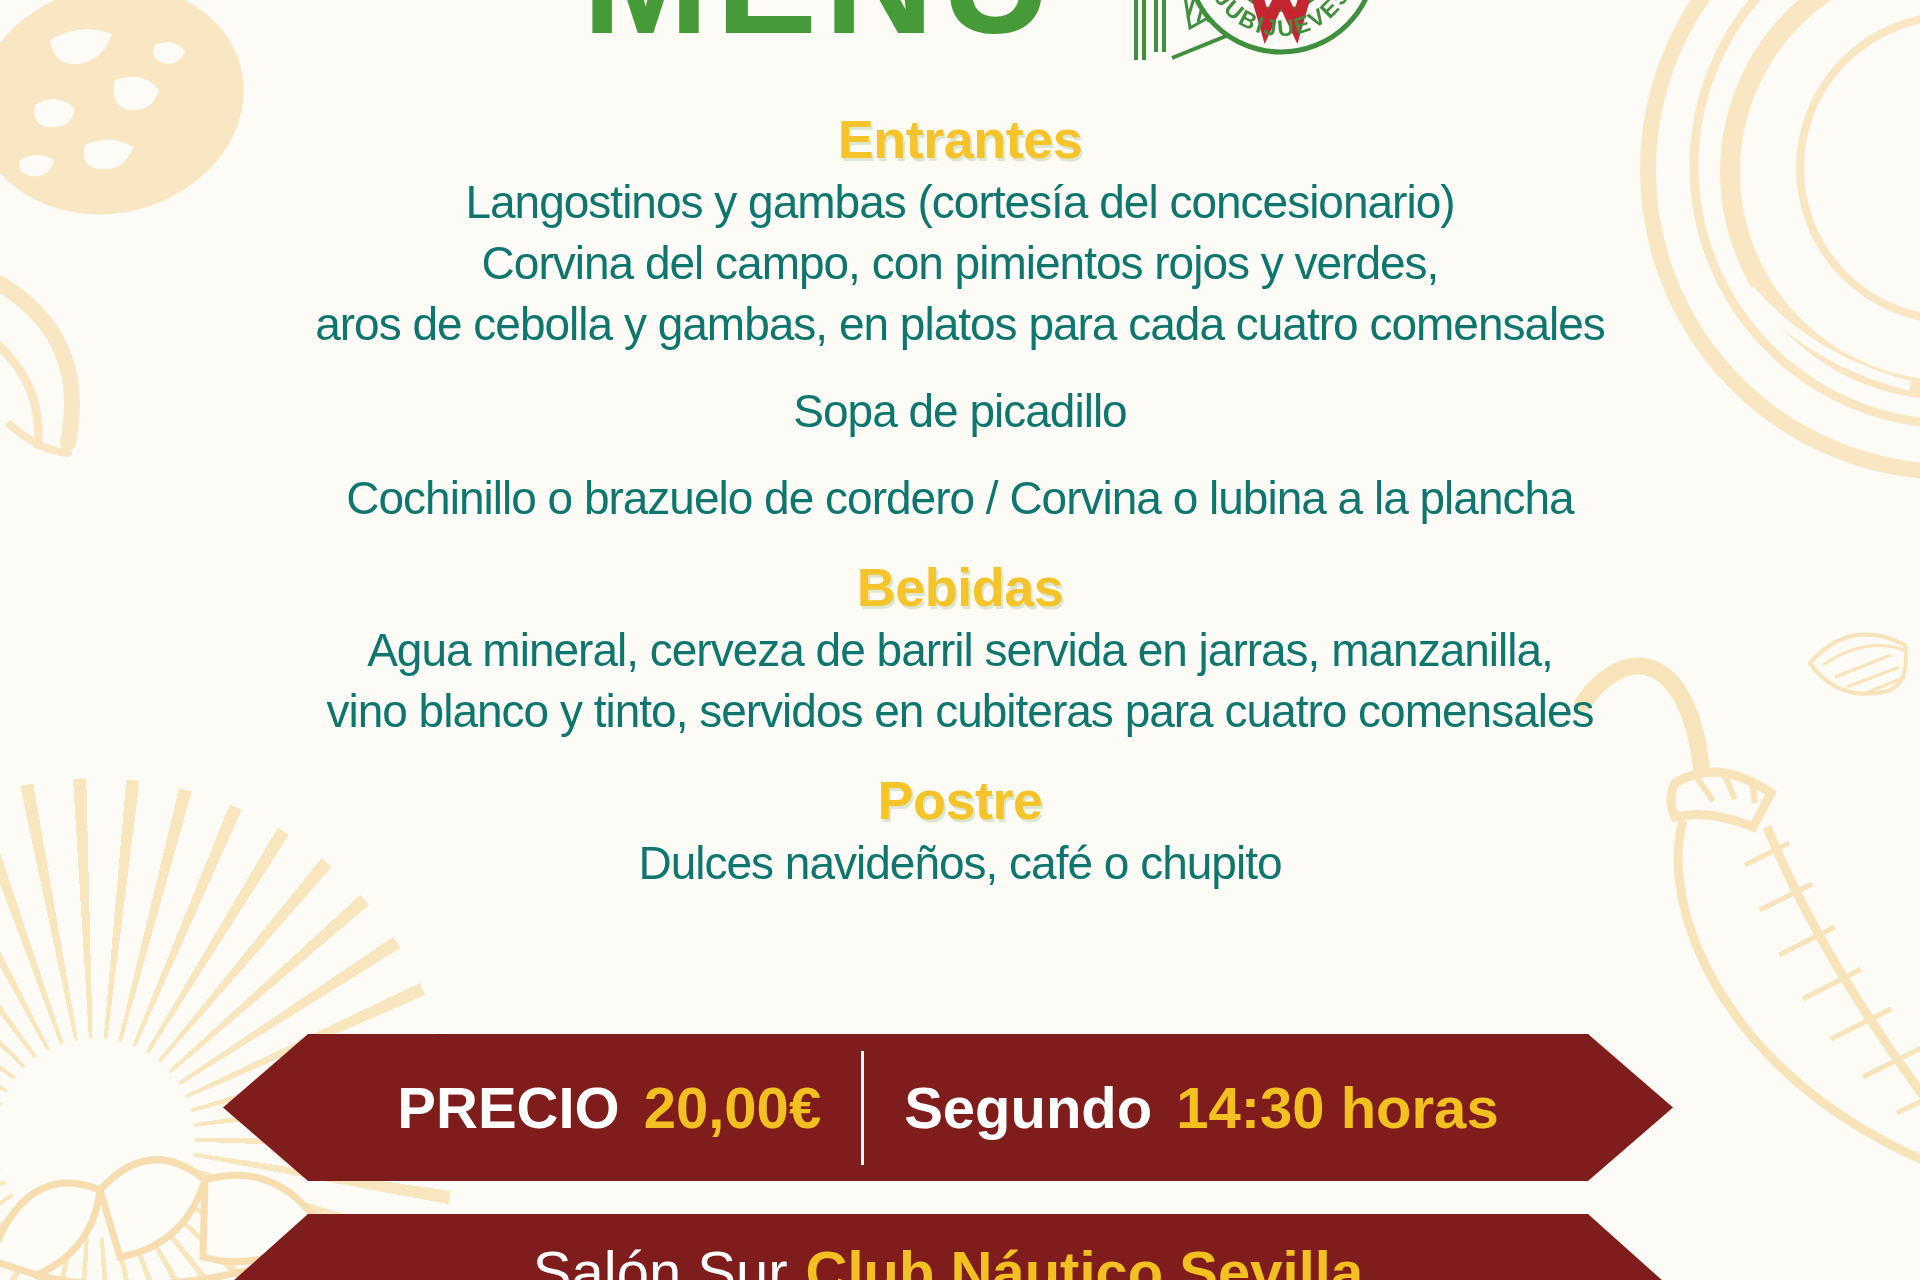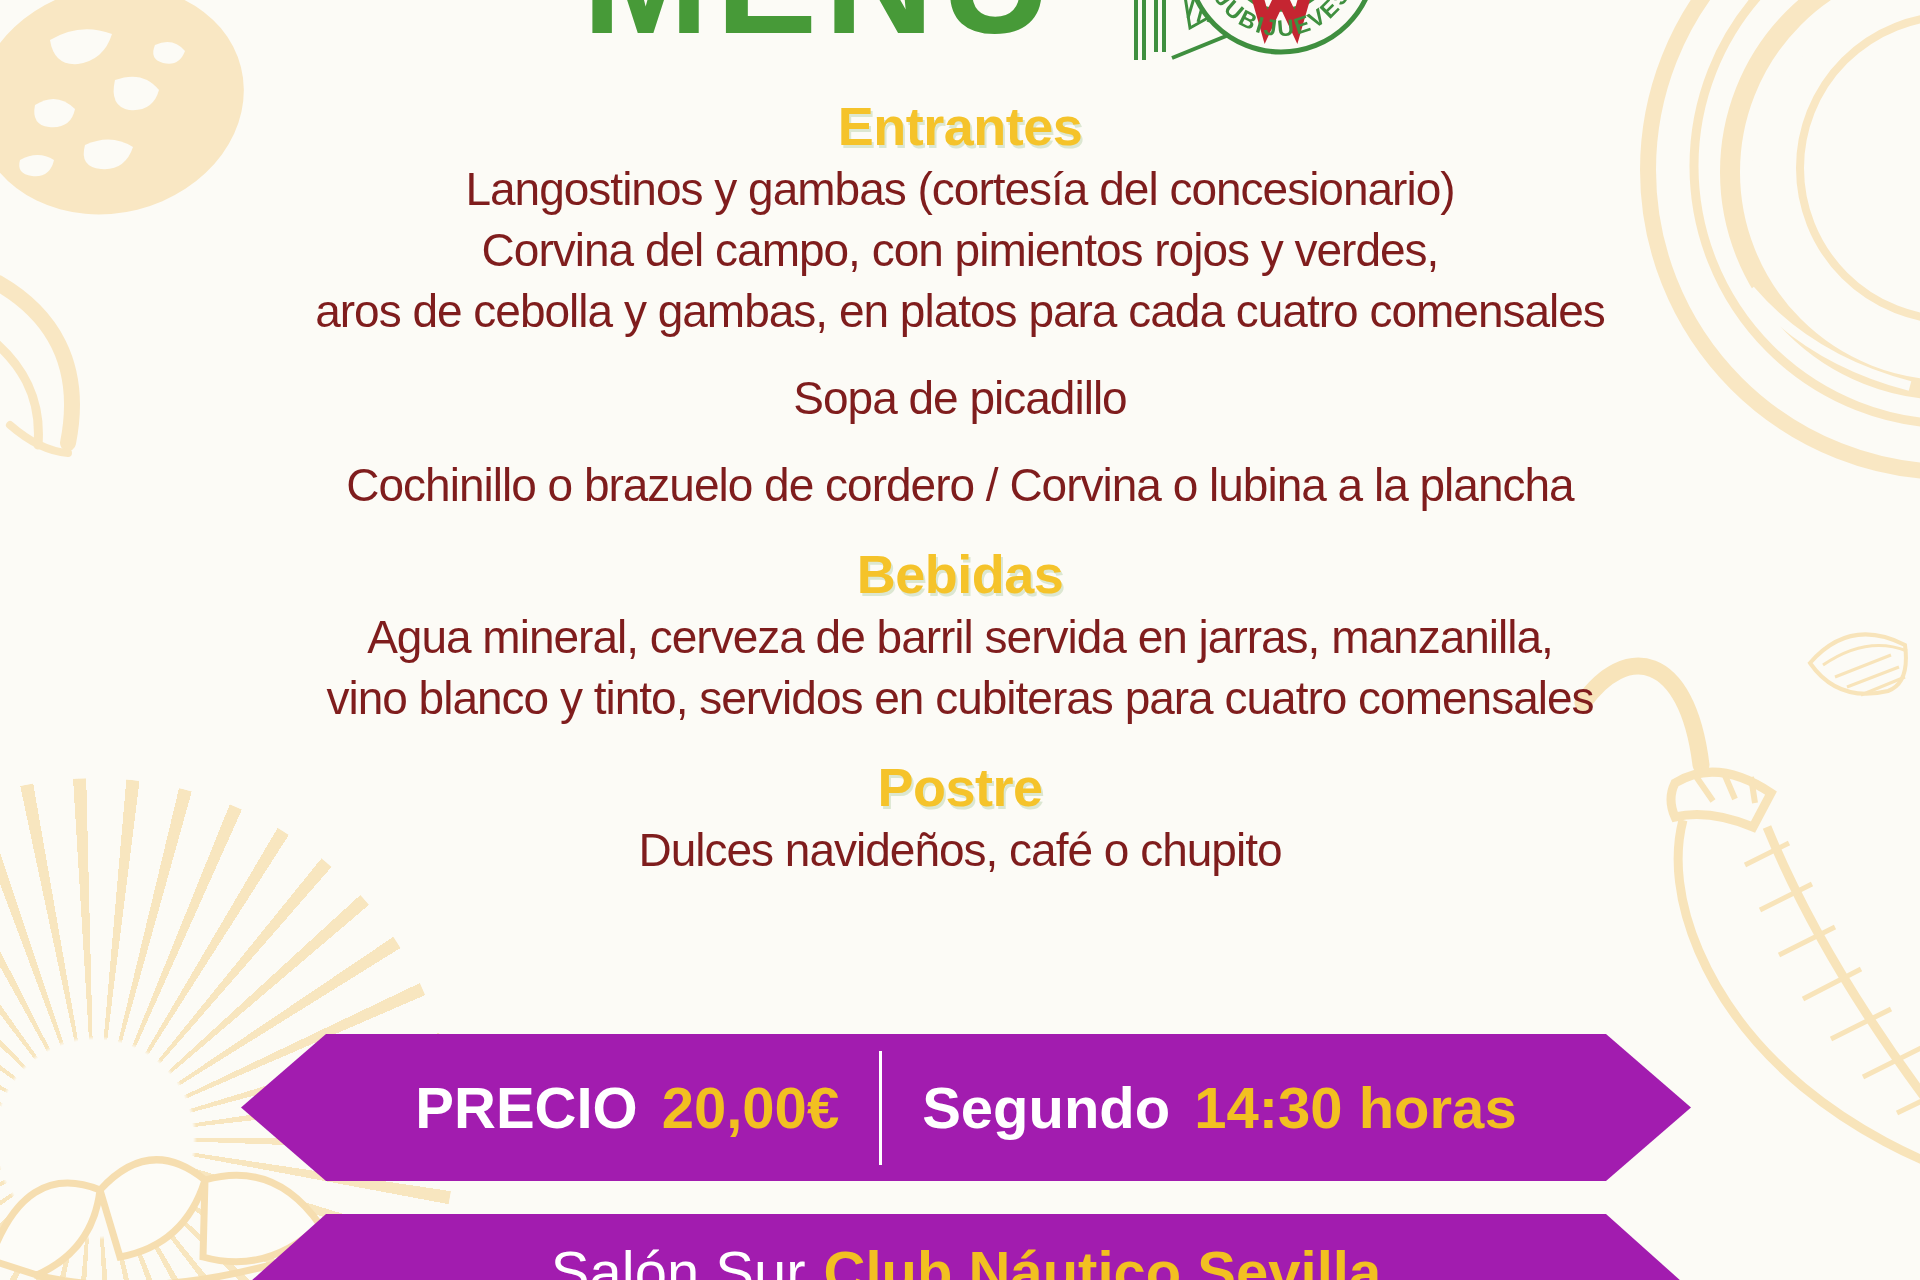--- a/index.html
+++ b/index.html
@@ -20,32 +20,32 @@
     opacity:.9;
   }
   
   .title-band{position:absolute;left:0;top:0;width:100%;height:130px;z-index:2;}
   .menu-title{
     position:absolute;left:0;top:-96px;width:1640px;text-align:center;
     font-size:152px;font-weight:bold;letter-spacing:7px;color:#479a38;line-height:1;
   }
   
   .menu-body{position:absolute;left:0;top:90px;width:100%;text-align:center;z-index:2;}
-  .section{margin:4px 0 26px 0;}
+  .section{margin:17px 0 26px 0;}
   .section-heading{
     display:block;font-size:54px;font-weight:bold;line-height:65px;
     color:#f5c32a;letter-spacing:-0.5px;
     text-shadow:2px 3px 0 rgba(160,195,140,0.35);
   }
   .section-line{
-    display:block;font-size:46px;line-height:61px;color:#7f1d1d;letter-spacing:-1px;
+    display:block;font-size:46px;line-height:61px;color:#0f766e;letter-spacing:-1px;
   }
   
   .banner{
-    position:absolute;left:241px;width:1450px;height:147px;background:#a21caf;z-index:3;
+    position:absolute;left:223px;width:1450px;height:147px;background:#7f1d1d;z-index:3;
     clip-path:polygon(0 50%, 85px 0, calc(100% - 85px) 0, 100% 50%, calc(100% - 85px) 100%, 85px 100%);
     display:flex;align-items:center;justify-content:center;gap:24px;
     font-size:58px;font-weight:bold;white-space:nowrap;
   }
   .banner.price-banner{top:1034px;}
   .banner.venue-banner{top:1214px;height:152px;align-items:flex-start;padding-top:24px;box-sizing:border-box;gap:0;}
   .banner .w{color:#ffffff;}
   .banner .y{color:#f2c021;}
   .banner .divider{width:3px;height:114px;background:#ffffff;margin:0 16px;}
   .venue-banner .w{font-weight:normal;margin-right:18px;}

